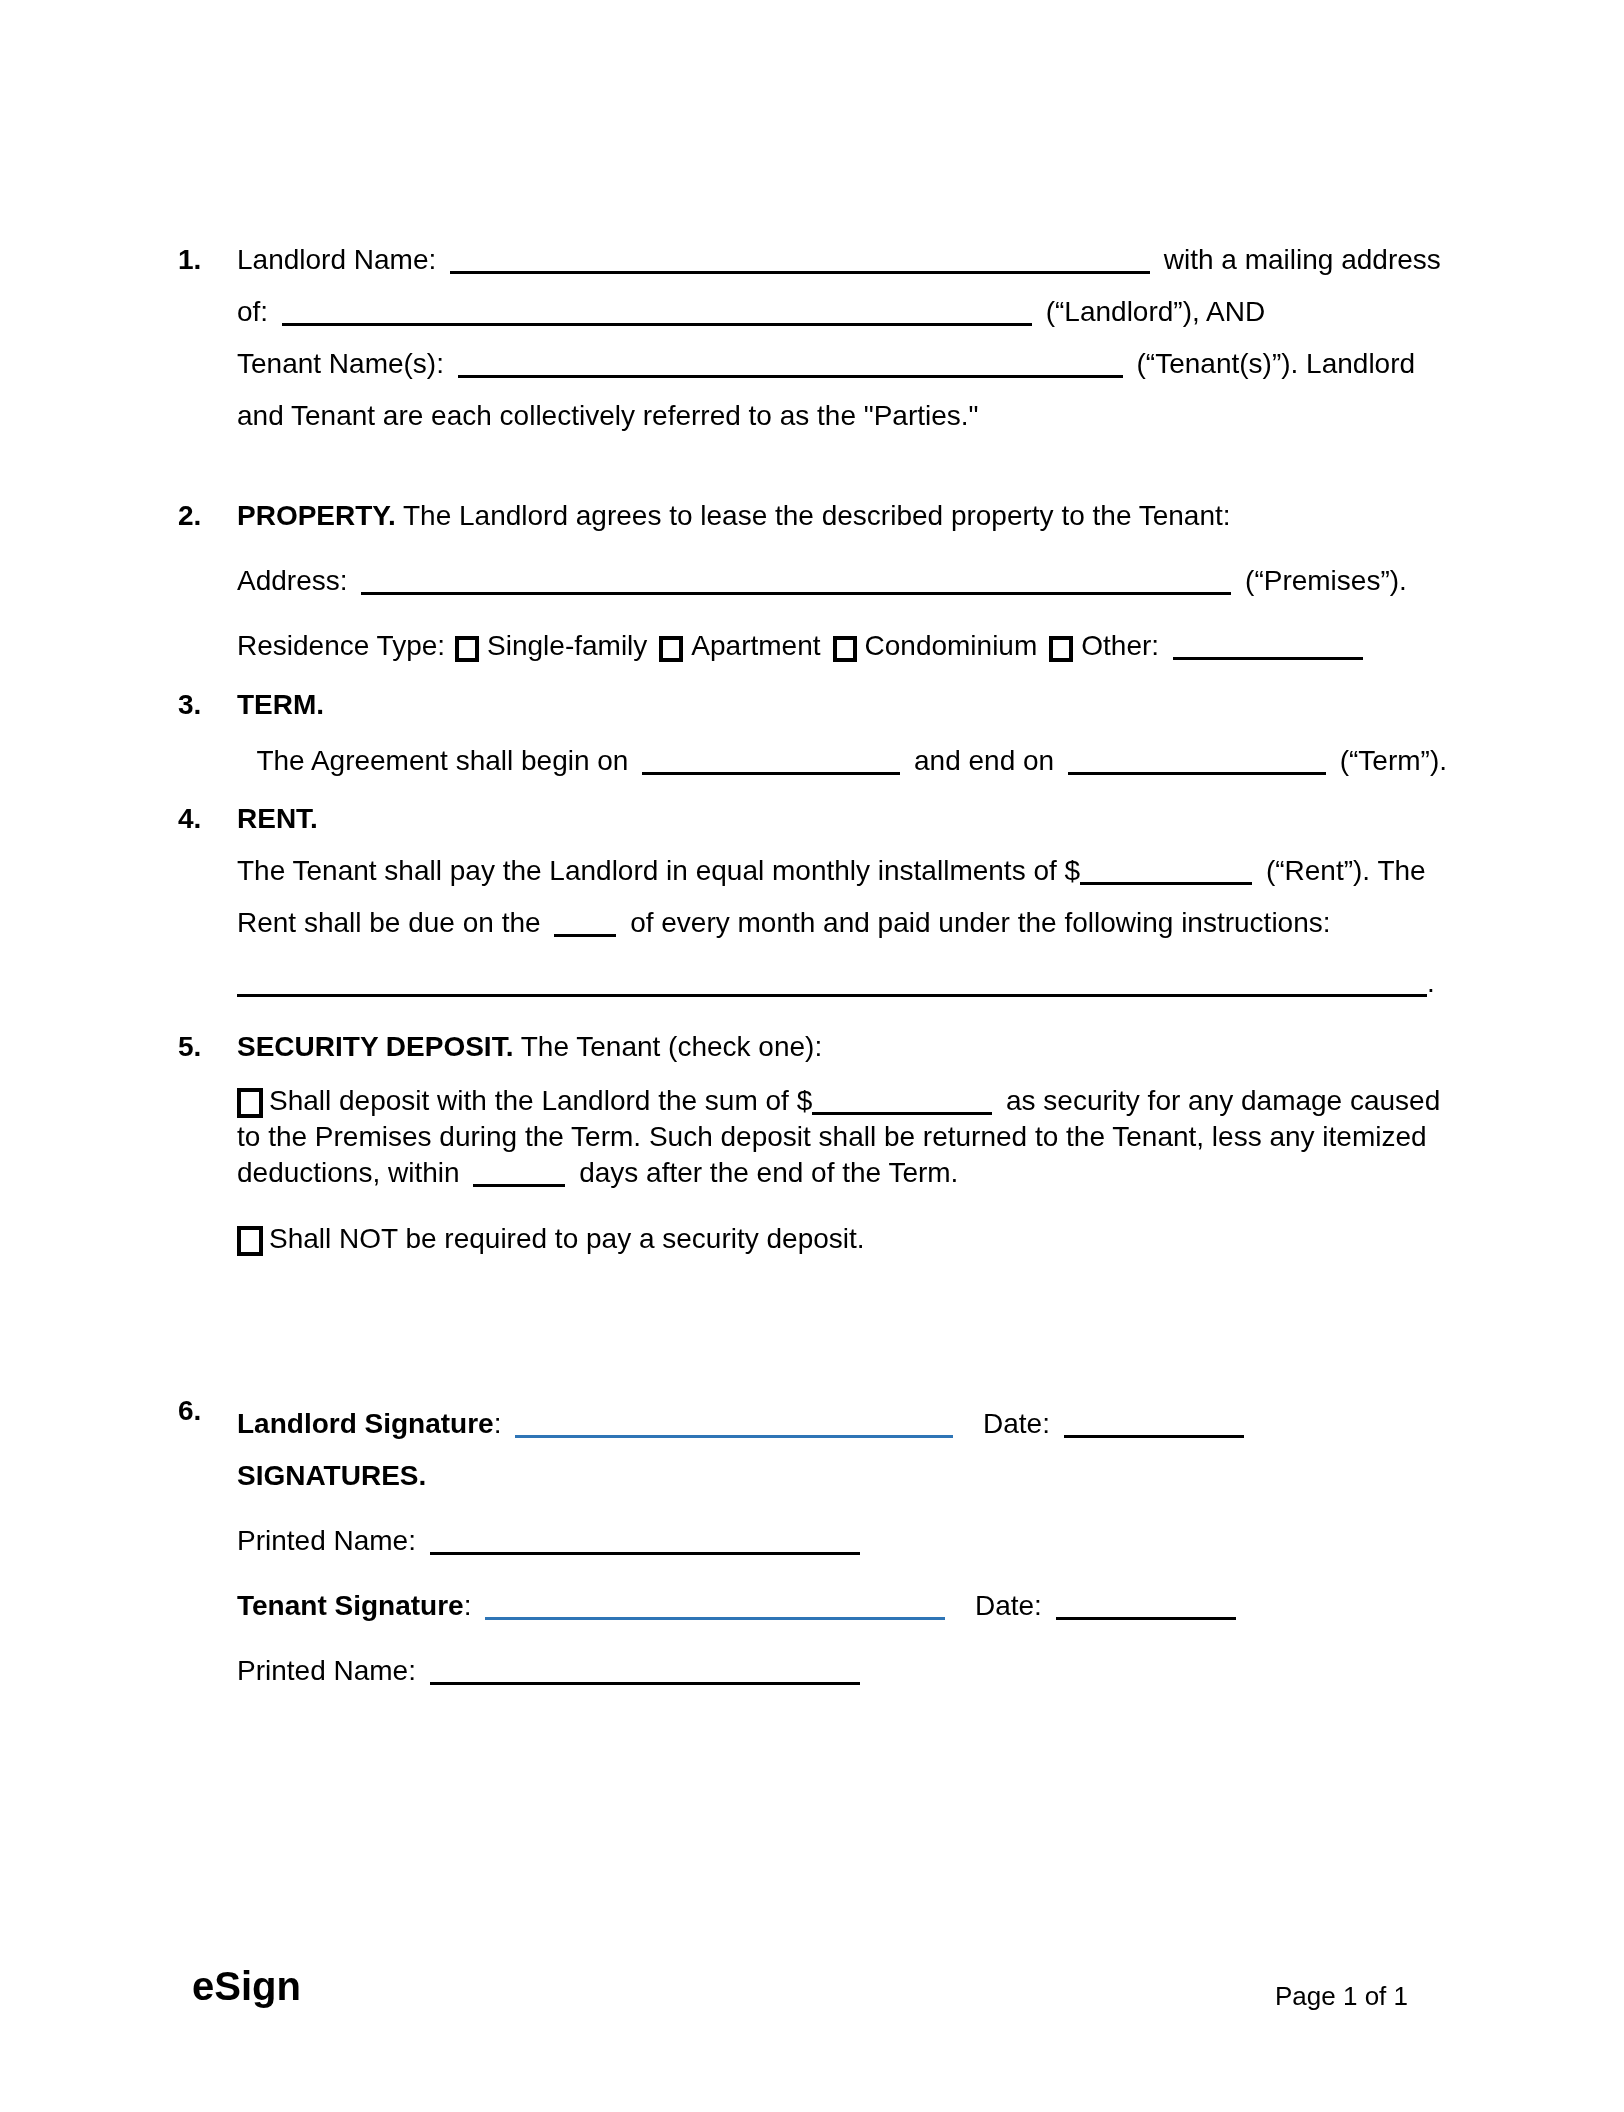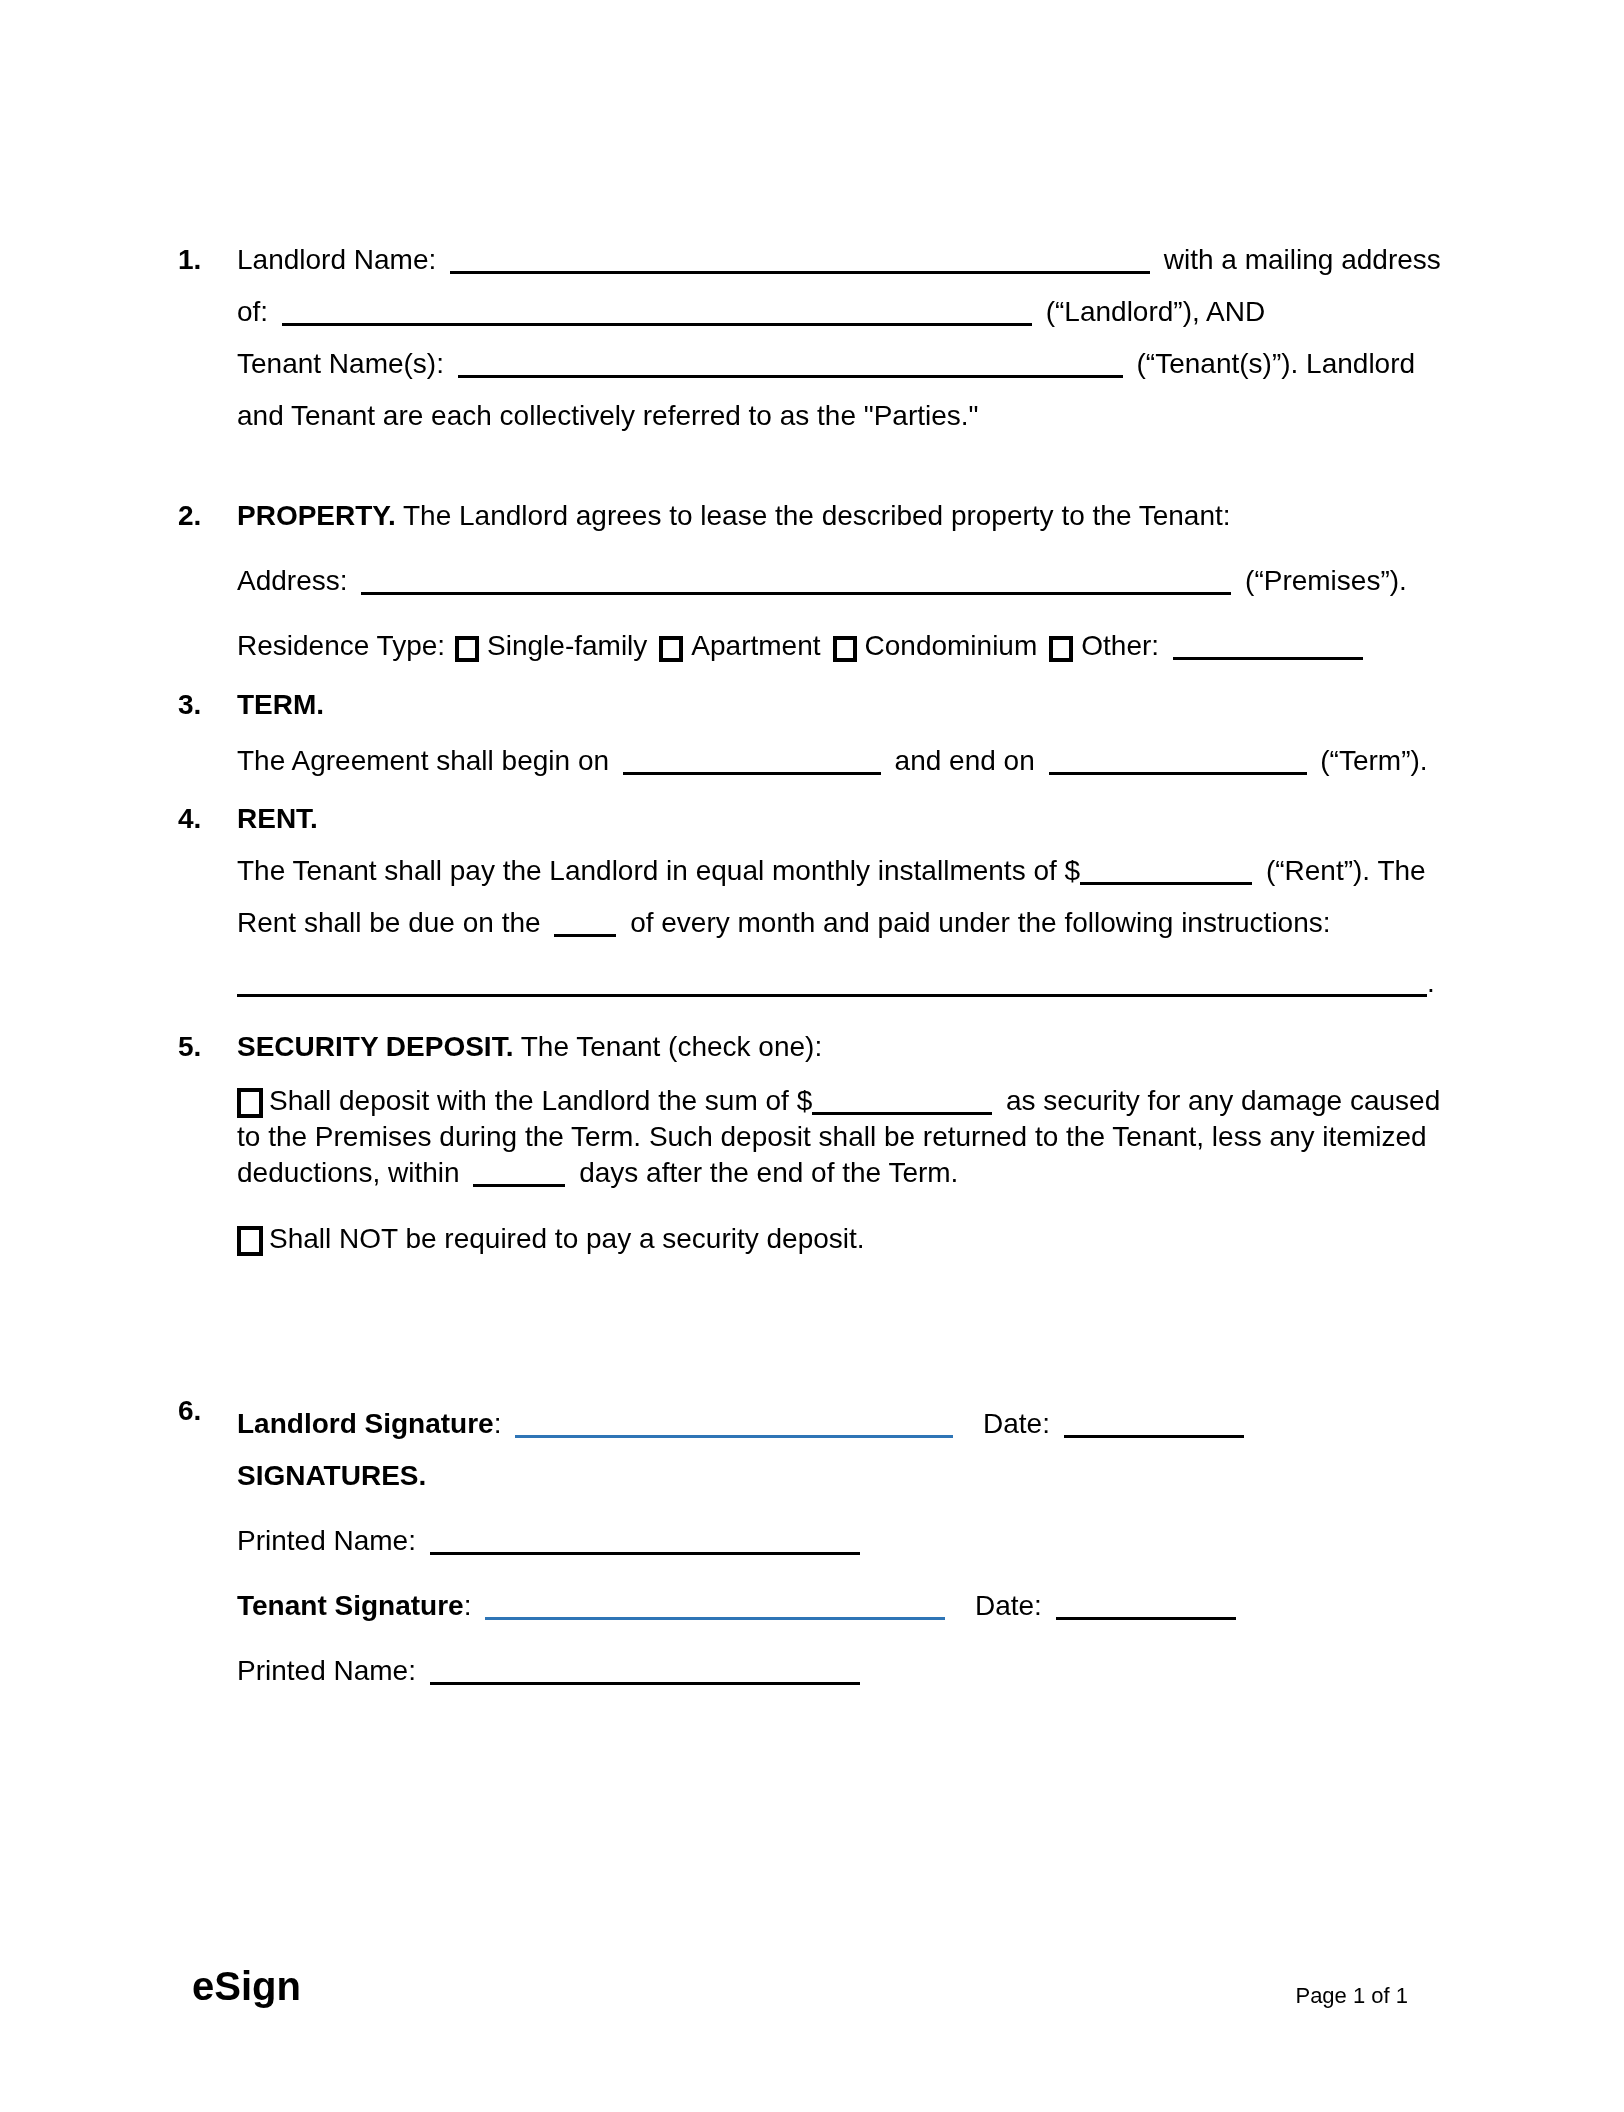--- a/index.html
+++ b/index.html
@@ -49,21 +49,21 @@
     vertical-align: -8px;
     margin: 0 6px 0 0;
     background: #ffffff;
   }
   .footer-brand {
     position: absolute; left: 192px; top: 1962px;
     font-size: 40px; font-weight: bold; line-height: 48px;
   }
   .footer-page {
     position: absolute; right: 216px; top: 1980px;
-    font-size: 22px; line-height: 32px;
+    font-size: 26px; line-height: 32px;
   }
 </style>
 </head>
 <body>
 
 <div class="page">
 
 
   <div class="sec" style="margin-top:68px;">
     <div class="num">1.</div>
@@ -105,21 +105,21 @@
       </div>
     </div>
   </div>
 
   <div class="sec" style="margin-top:7px;">
     <div class="num">3.</div>
     <div class="bodycol">
       <div class="ln">
         <span class="b">TERM.</span>
       </div>
-      <div class="ln" style="margin-top:4px;">
+      <div class="ln" style="margin-top:4px;text-align:right;">
         <span>The Agreement shall begin on</span>
         <span class="blank" style="width:258px;"></span>
         <span>and end on</span>
         <span class="blank" style="width:258px;"></span>
         <span>(“Term”).</span>
       </div>
     </div>
   </div>
 
   <div class="sec" style="margin-top:6px;">

